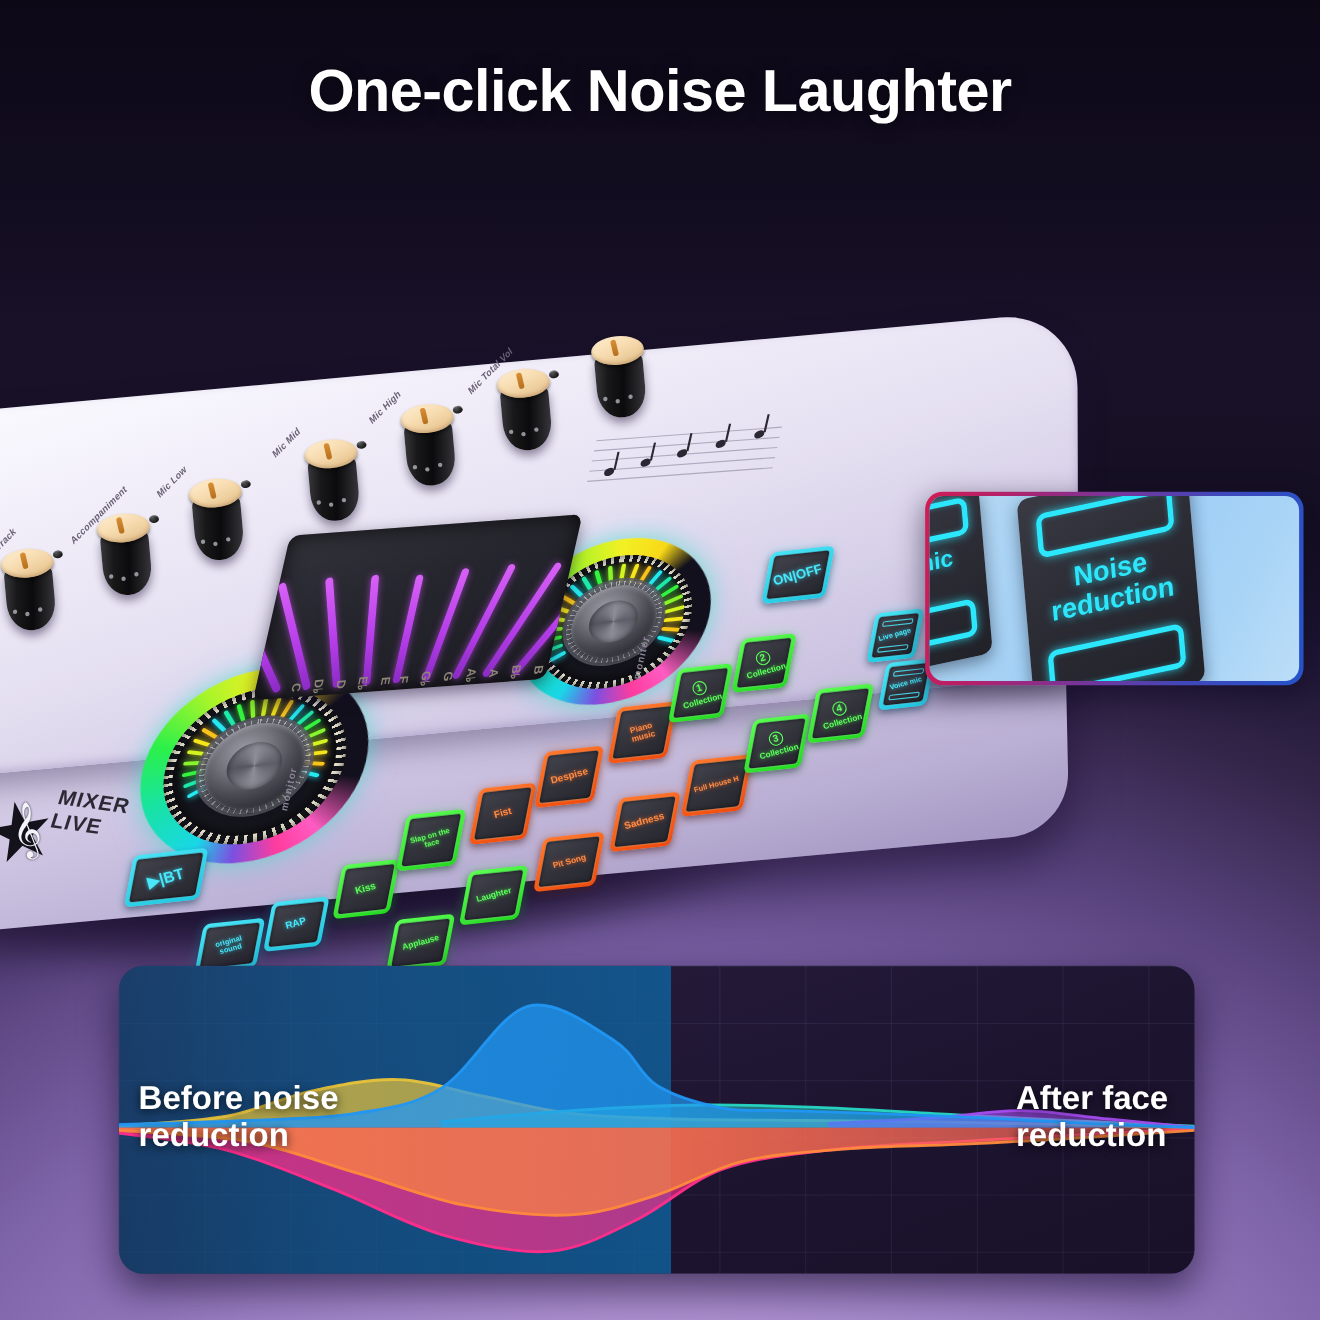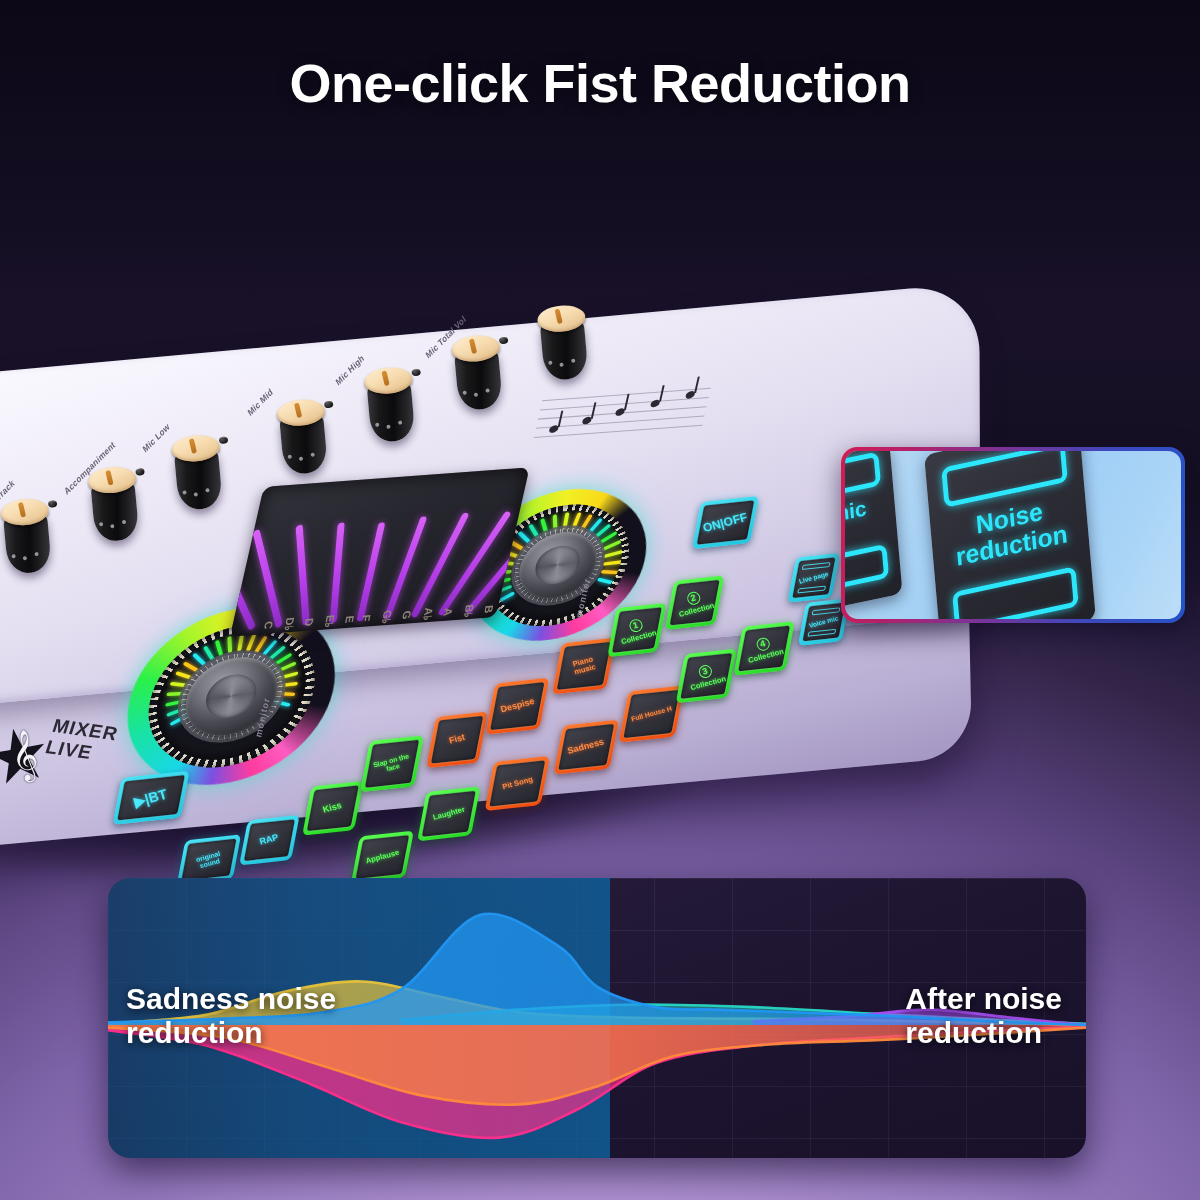--- a/index.html
+++ b/index.html
@@ -276,21 +276,21 @@
   #wv-before { left:18px; top:104px; }
   #wv-after  { right:24px; top:104px; text-align:left; }
 </style>
 </head>
 <body>
 
 <div id="bg"></div>
 <div id="bg2"></div>
 
 <div id="header">
-  <div id="title">One-click Fist Reduction</div>
+  <div id="title">One-click Noise Laughter</div>
 </div>
 
 <div id="device-wrap">
   <div class="dev-shadow"></div>
   <div class="dev-base"></div>
   <div class="dev-top"></div>
 
   <div class="dev-face">
 
     <div id="knobs">
@@ -683,15 +683,15 @@
       <path d="M 0.0 152.1 C 16.3 154.7, 65.2 158.9, 97.8 167.5 C 130.4 176.0, 163.0 190.5, 195.6 203.3 C 228.2 216.1, 260.8 234.9, 293.4 244.3 C 326.0 253.7, 361.9 261.8, 391.2 259.6 C 420.5 257.5, 443.4 243.9, 469.4 231.5 C 495.5 219.1, 518.3 196.1, 547.7 185.4 C 577.0 174.7, 609.6 171.7, 645.5 167.5 C 681.3 163.2, 723.7 162.1, 762.8 159.8 C 802.0 157.5, 844.3 155.3, 880.2 153.4 C 916.1 151.5, 961.7 149.1, 978.0 148.3" fill="none" stroke="#ff2e8b" stroke-width="2.6" stroke-linecap="round" opacity=".95"></path>
       <path d="M 0.0 149.6 C 19.6 151.3, 81.5 153.4, 117.4 159.8 C 153.2 166.2, 182.6 178.4, 215.2 188.0 C 247.8 197.6, 280.4 211.0, 313.0 217.4 C 345.6 223.8, 381.4 227.9, 410.8 226.4 C 440.1 224.9, 462.9 216.5, 489.0 208.4 C 515.1 200.3, 537.9 184.8, 567.2 177.7 C 596.6 170.7, 632.4 168.8, 665.0 166.2 C 697.6 163.6, 730.2 163.9, 762.8 162.4 C 795.4 160.9, 824.8 159.4, 860.6 157.2 C 896.5 155.1, 958.4 150.8, 978.0 149.6 L 978.0 147 L 0.0 147 Z" fill="url(#g2)" opacity="0.8"></path>
       <path d="M 0.0 149.6 C 19.6 151.3, 81.5 153.4, 117.4 159.8 C 153.2 166.2, 182.6 178.4, 215.2 188.0 C 247.8 197.6, 280.4 211.0, 313.0 217.4 C 345.6 223.8, 381.4 227.9, 410.8 226.4 C 440.1 224.9, 462.9 216.5, 489.0 208.4 C 515.1 200.3, 537.9 184.8, 567.2 177.7 C 596.6 170.7, 632.4 168.8, 665.0 166.2 C 697.6 163.6, 730.2 163.9, 762.8 162.4 C 795.4 160.9, 824.8 159.4, 860.6 157.2 C 896.5 155.1, 958.4 150.8, 978.0 149.6" fill="none" stroke="#ff8a3c" stroke-width="2.6" stroke-linecap="round" opacity=".95"></path>
       <path d="M 293.4 141.9 C 313.0 140.2, 371.6 134.2, 410.8 131.6 C 449.9 129.1, 489.0 126.9, 528.1 126.5 C 567.2 126.1, 606.4 127.6, 645.5 129.1 C 684.6 130.6, 727.0 133.6, 762.8 135.5 C 798.7 137.4, 824.8 138.9, 860.6 140.6 C 896.5 142.3, 958.4 144.9, 978.0 145.7 L 978.0 147 L 293.4 147 Z" fill="url(#g3)" opacity="0.62"></path>
       <path d="M 293.4 141.9 C 313.0 140.2, 371.6 134.2, 410.8 131.6 C 449.9 129.1, 489.0 126.9, 528.1 126.5 C 567.2 126.1, 606.4 127.6, 645.5 129.1 C 684.6 130.6, 727.0 133.6, 762.8 135.5 C 798.7 137.4, 824.8 138.9, 860.6 140.6 C 896.5 142.3, 958.4 144.9, 978.0 145.7" fill="none" stroke="#27d7c4" stroke-width="2.6" stroke-linecap="round" opacity=".95"></path>
       <path d="M 645.5 143.2 C 661.8 142.3, 713.9 140.0, 743.3 138.0 C 772.6 136.1, 795.4 131.4, 821.5 131.6 C 847.6 131.9, 873.7 136.8, 899.8 139.3 C 925.8 141.9, 965.0 145.7, 978.0 147.0 L 978.0 147 L 645.5 147 Z" fill="url(#g4)" opacity="0.78"></path>
       <path d="M 645.5 143.2 C 661.8 142.3, 713.9 140.0, 743.3 138.0 C 772.6 136.1, 795.4 131.4, 821.5 131.6 C 847.6 131.9, 873.7 136.8, 899.8 139.3 C 925.8 141.9, 965.0 145.7, 978.0 147.0" fill="none" stroke="#a64cf0" stroke-width="2.6" stroke-linecap="round" opacity=".95"></path>
       <path d="M 0.0 144.4 C 19.6 143.8, 81.5 142.3, 117.4 140.6 C 153.2 138.9, 185.8 139.1, 215.2 134.2 C 244.5 129.3, 267.3 127.4, 293.4 111.2 C 319.5 94.9, 345.6 44.2, 371.6 36.9 C 397.7 29.7, 430.3 55.7, 449.9 67.6 C 469.4 79.6, 472.7 98.4, 489.0 108.6 C 505.3 118.8, 528.1 125.2, 547.7 129.1 C 567.2 132.9, 583.5 130.8, 606.4 131.6 C 629.2 132.5, 655.3 133.1, 684.6 134.2 C 713.9 135.3, 749.8 136.5, 782.4 138.0 C 815.0 139.5, 847.6 141.7, 880.2 143.2 C 912.8 144.7, 961.7 146.4, 978.0 147.0 L 978.0 147 L 0.0 147 Z" fill="url(#g5)" opacity="0.88"></path>
       <path d="M 0.0 144.4 C 19.6 143.8, 81.5 142.3, 117.4 140.6 C 153.2 138.9, 185.8 139.1, 215.2 134.2 C 244.5 129.3, 267.3 127.4, 293.4 111.2 C 319.5 94.9, 345.6 44.2, 371.6 36.9 C 397.7 29.7, 430.3 55.7, 449.9 67.6 C 469.4 79.6, 472.7 98.4, 489.0 108.6 C 505.3 118.8, 528.1 125.2, 547.7 129.1 C 567.2 132.9, 583.5 130.8, 606.4 131.6 C 629.2 132.5, 655.3 133.1, 684.6 134.2 C 713.9 135.3, 749.8 136.5, 782.4 138.0 C 815.0 139.5, 847.6 141.7, 880.2 143.2 C 912.8 144.7, 961.7 146.4, 978.0 147.0" fill="none" stroke="#2196f3" stroke-width="2.6" stroke-linecap="round" opacity=".95"></path>
     </svg>
-  <div class="wv-label" id="wv-before"><span>Sadness noise</span><br><span>reduction</span></div>
-  <div class="wv-label" id="wv-after"><span>After noise</span><br><span>reduction</span></div>
+  <div class="wv-label" id="wv-before"><span>Before noise</span><br><span>reduction</span></div>
+  <div class="wv-label" id="wv-after"><span>After face</span><br><span>reduction</span></div>
 </div>
 
 </body></html>

